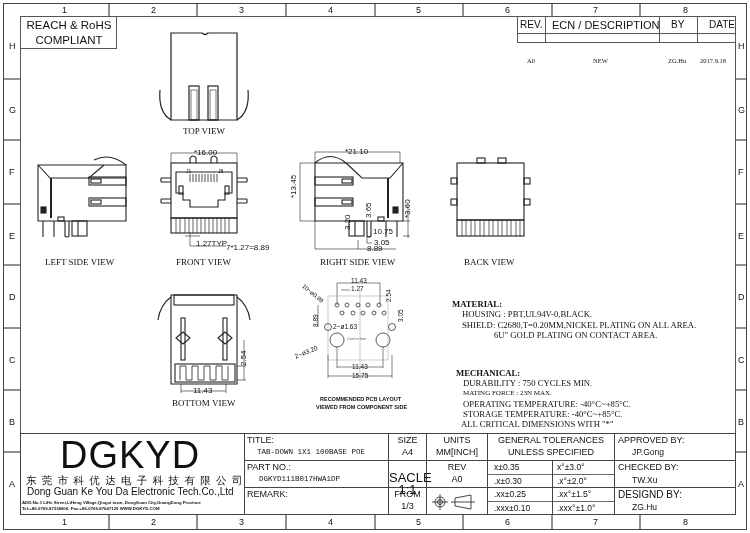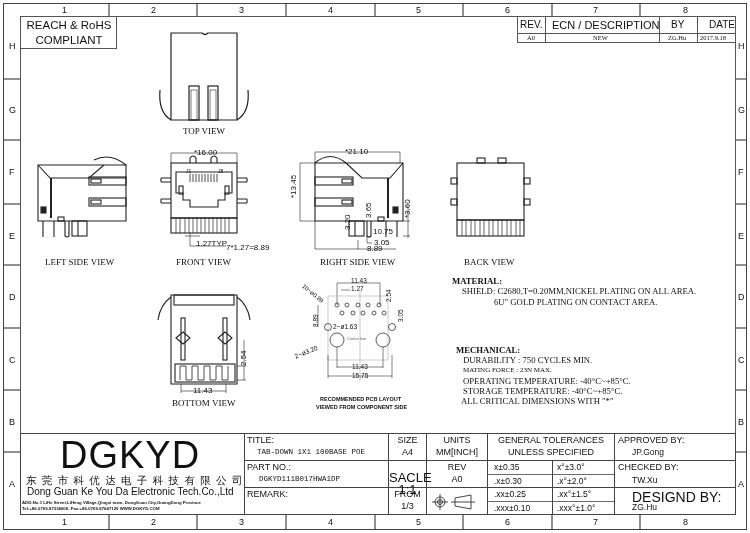--- a/index.html
+++ b/index.html
@@ -1,20 +1,20 @@
 <!DOCTYPE html>
 <html><head>
 <meta charset="utf-8">
 <style>
   html, body { margin:0; padding:0; background:#ffffff; }
   body { width:750px; height:533px; position:relative; overflow:hidden; font-family:"Liberation Sans", sans-serif; color:#111; }
   .abs { position:absolute; }
   svg { position:absolute; left:0; top:0; }
   .t { position:absolute; white-space:nowrap; line-height:1; }
-  .serif { font-family:"Liberation Serif", serif; }
+  .serif { font-family:"Liberation Serif", serif;margin-top:23px; }
   .mono { font-family:"Liberation Mono", monospace; }
   .lbl-view { font-family:"Liberation Serif", serif; font-size:9px; }
   .dim { font-family:"Liberation Sans", sans-serif; font-size:8px; }
   .cell { position:absolute; box-sizing:border-box; }
 </style>
 </head>
 <body>
 
 <svg width="750" height="533" viewBox="0 0 750 533">
   <g fill="none" stroke="#222" stroke-width="1">
@@ -369,20 +369,21 @@
 <span class="t" style="left:347px;top:337px;font-size:4px;color:#666;">Center line</span>
 <span class="t" style="left:294px;top:354px;font-size:6.5px;transform:rotate(-22deg);transform-origin:left top;">2~ø3.20</span>
 <span class="t" style="left:352px;top:364px;font-size:6.5px;">11.43</span>
 <span class="t" style="left:352px;top:373px;font-size:6.5px;">15.75</span>
 
 <span class="t dim" style="left:240px;top:366px;transform:rotate(-90deg);transform-origin:left top;">2.54</span>
 <span class="t dim" style="left:193px;top:387px;">11.43</span>
 
 <div class="abs serif" style="left:452px;top:276px;font-size:8.7px;line-height:10.3px;">
   <div style="font-weight:bold;">MATERIAL:</div>
+  <div style="padding-left:10px;">HOUSING : PBT,UL94V-0,BLACK.</div>
   <div style="padding-left:10px;">SHIELD: C2680,T=0.20MM,NICKEL PLATING ON ALL AREA.</div>
   <div style="padding-left:42px;">6U" GOLD PLATING ON CONTACT AREA.</div>
 </div>
 <div class="abs serif" style="left:456px;top:345px;font-size:8.7px;line-height:10.2px;">
   <div style="font-weight:bold;">MECHANICAL:</div>
   <div style="padding-left:7px;">DURABILITY : 750 CYCLES MIN.</div>
   <div style="padding-left:7px;font-size:7px;">MATING FORCE : 23N MAX.</div>
   <div style="padding-left:7px;">OPERATING TEMPERATURE: -40°C~+85°C.</div>
   <div style="padding-left:7px;">STORAGE TEMPERATURE: -40°C~+85°C.</div>
   <div style="padding-left:5px;">ALL CRITICAL DIMENSIONS WITH "*"</div>
@@ -434,15 +435,15 @@
   <span class="t" style="left:557px;top:477px;font-size:8.5px;">.x°±2.0°</span>
   <span class="t" style="left:494px;top:490px;font-size:8.5px;">.xx±0.25</span>
   <span class="t" style="left:557px;top:490px;font-size:8.5px;">.xx°±1.5°</span>
   <span class="t" style="left:494px;top:504px;font-size:8.5px;">.xxx±0.10</span>
   <span class="t" style="left:557px;top:504px;font-size:8.5px;">.xxx°±1.0°</span>
 
   <span class="t" style="left:618px;top:436px;font-size:9px;">APPROVED BY:</span>
   <span class="t" style="left:632px;top:448px;font-size:8.5px;">JP.Gong</span>
   <span class="t" style="left:618px;top:463px;font-size:9px;">CHECKED BY:</span>
   <span class="t" style="left:632px;top:476px;font-size:8.5px;">TW.Xu</span>
-  <span class="t" style="left:632px;top:490px;font-size:14px;">DESIGND BY:</span>
+  <span class="t" style="left:618px;top:490px;font-size:10px;">DESIGND BY:</span>
   <span class="t" style="left:632px;top:503px;font-size:8.5px;">ZG.Hu</span>
 </div>
 
 </body></html>

